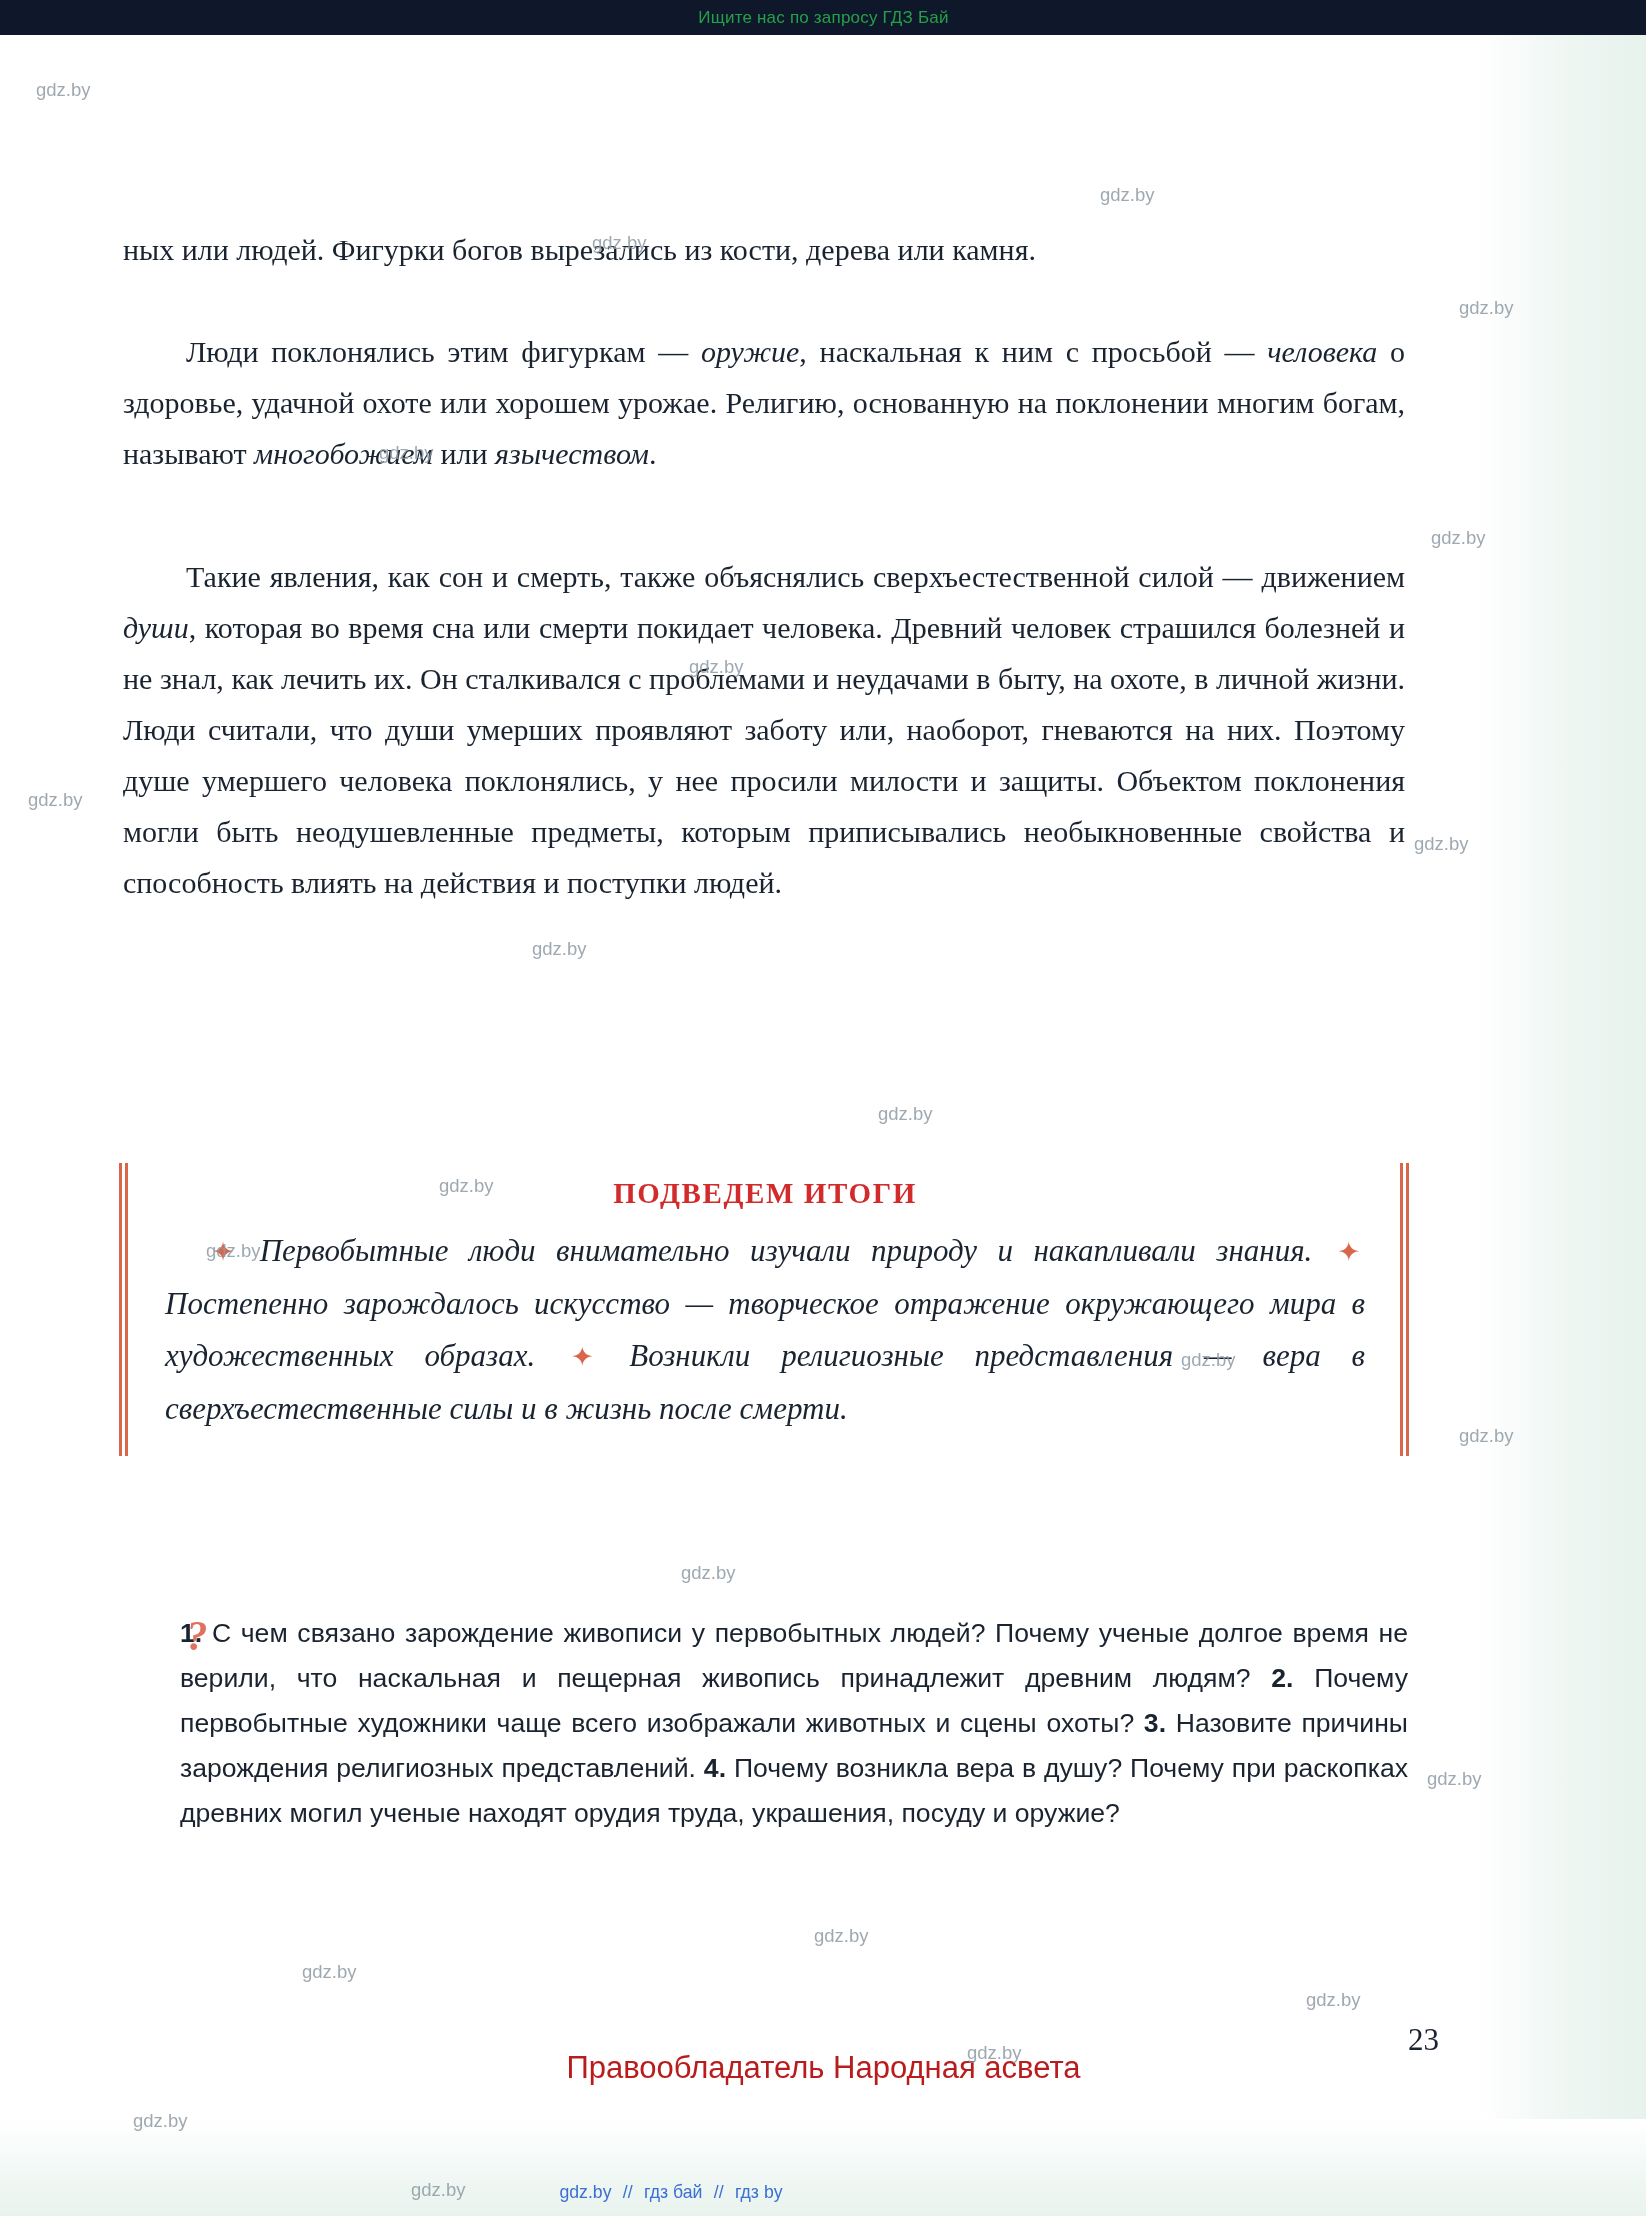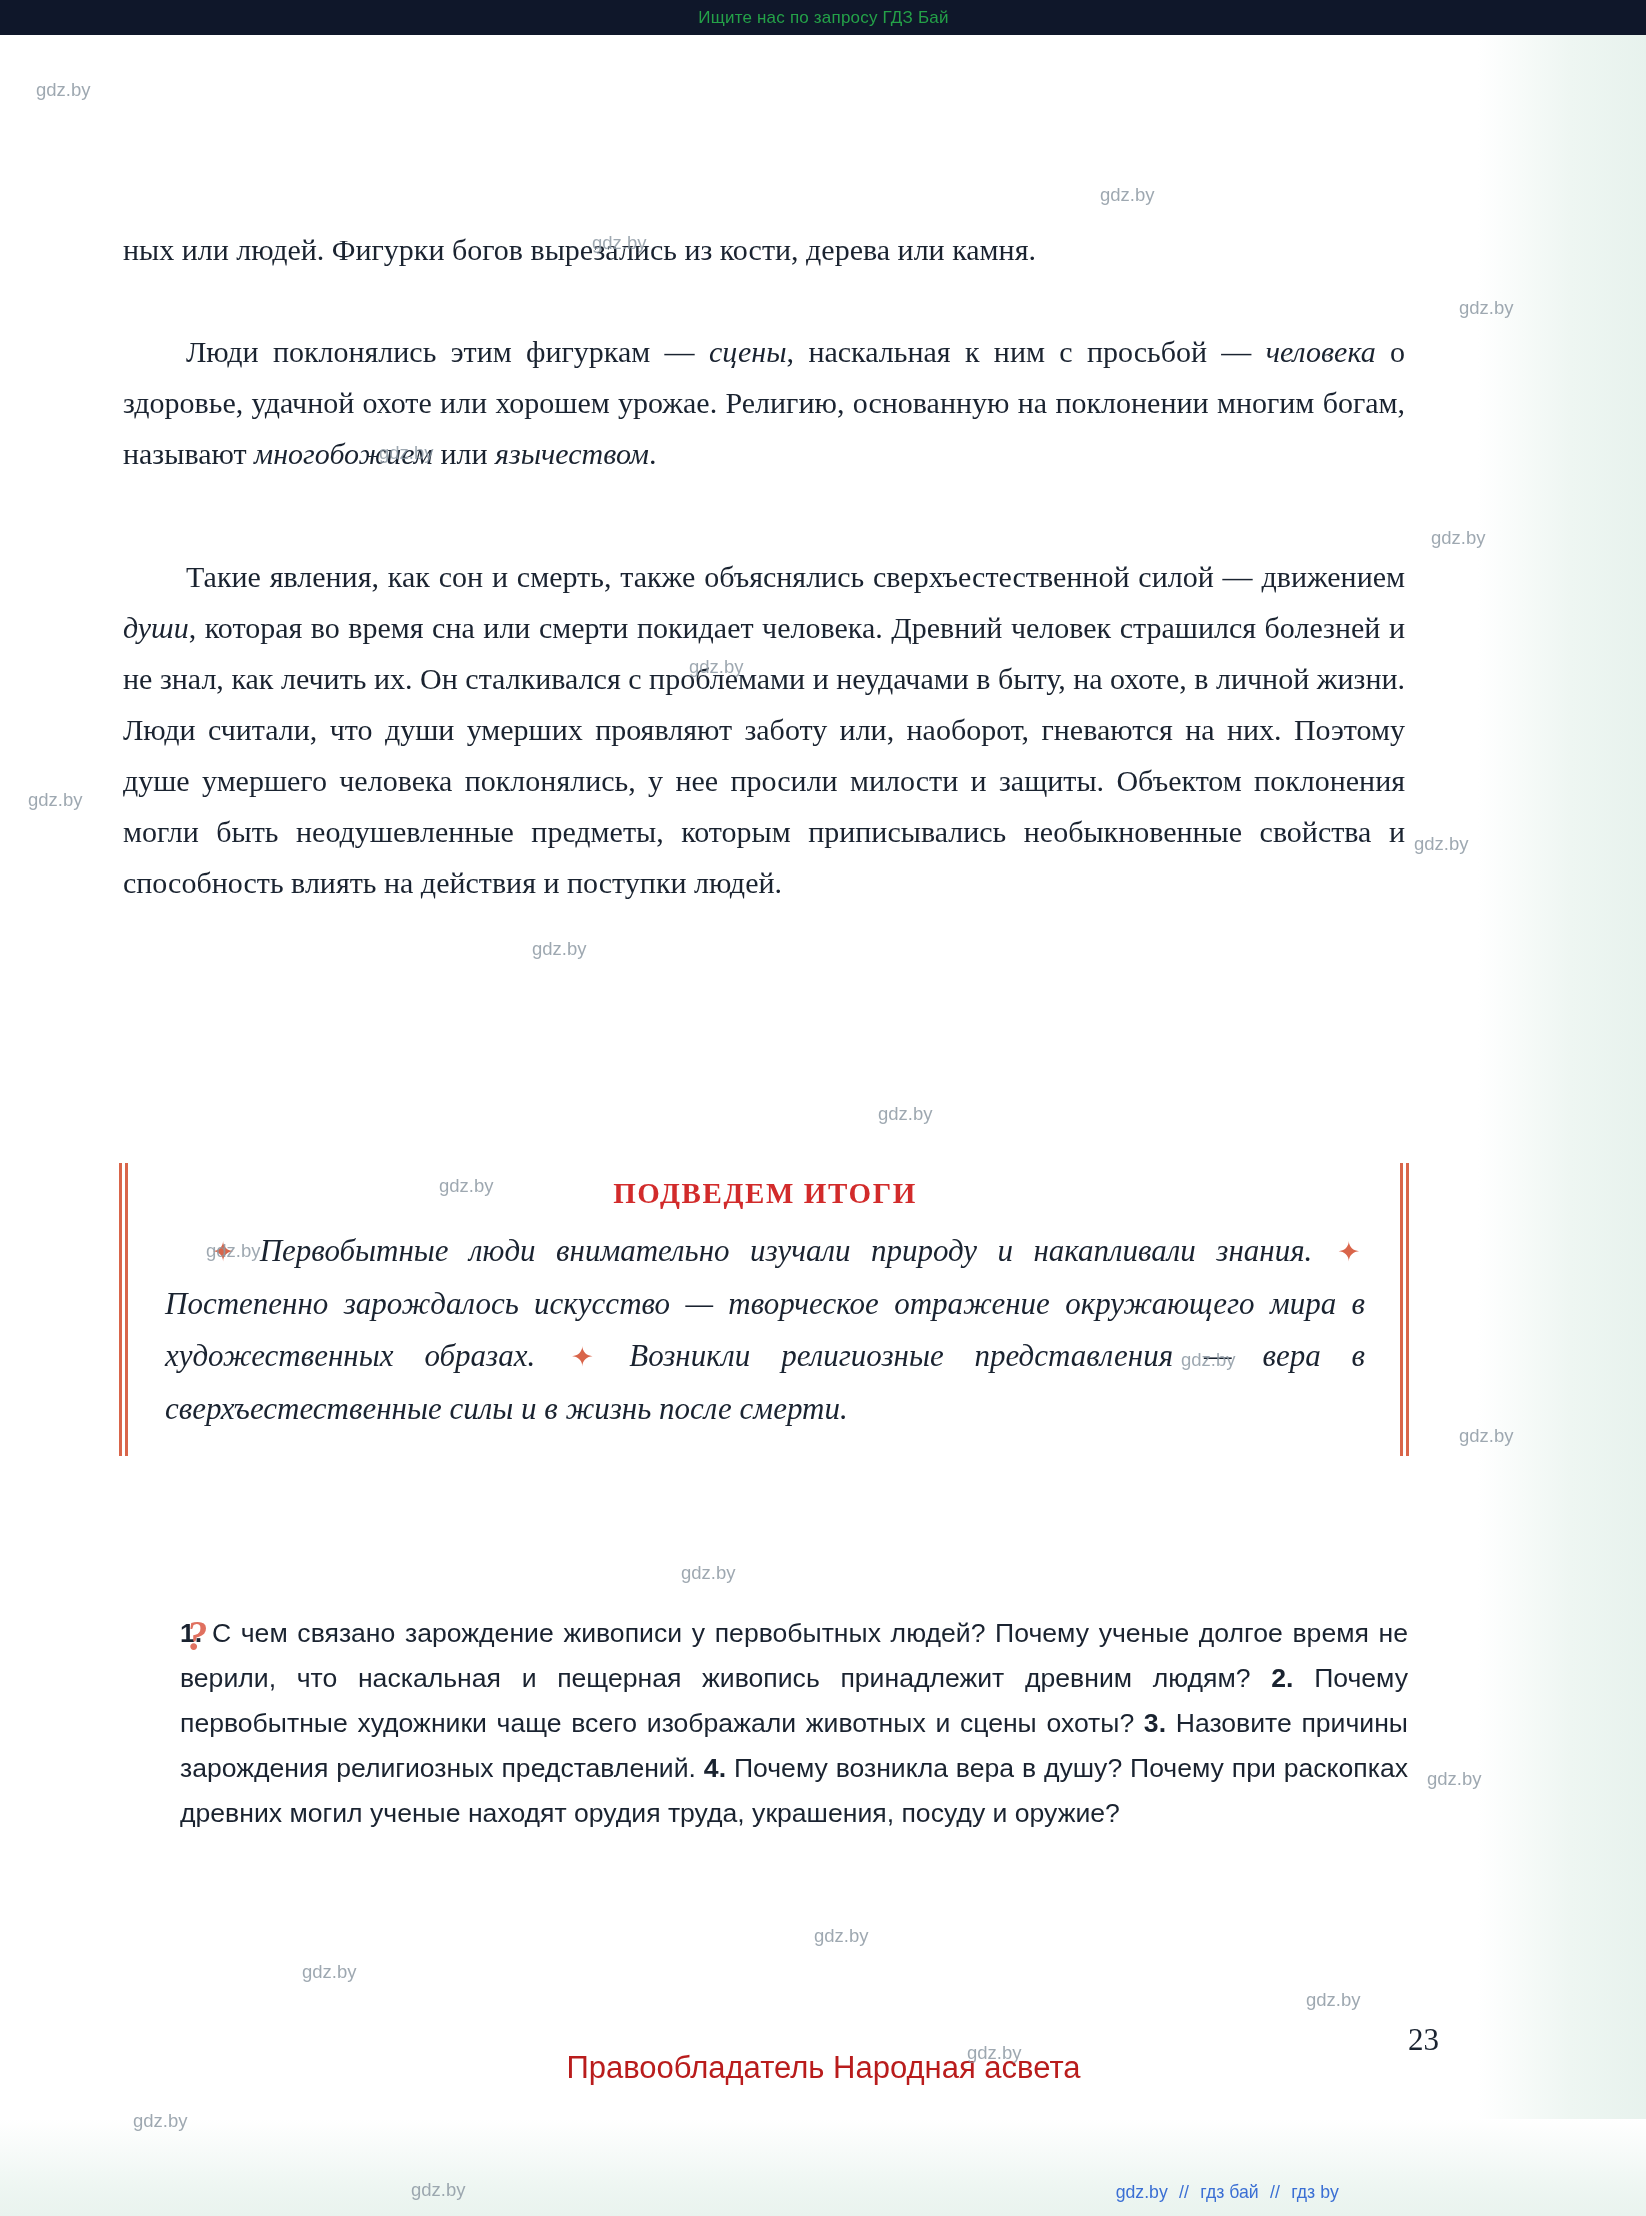--- a/index.html
+++ b/index.html
@@ -160,21 +160,21 @@
     text-align: center;
     color: #b91c1c;
     font-family: "Liberation Sans", sans-serif;
     font-size: 31px;
   }
   .bottom-links {
     position: absolute;
     left: 0;
     bottom: 13px;
     width: 1342px;
-    text-align: right;
+    text-align: center;
     color: #3b6fd4;
     font-family: "Liberation Sans", sans-serif;
     font-size: 17.7px;
   }
   .bottom-links span { padding: 0 3.2px; }
 
   
   .wm {
     position: absolute;
     color: #8e9aa4;
@@ -197,21 +197,21 @@
   <div class="right-strip"></div>
   <div class="bottom-strip"></div>
 
   <div class="page-inner">
 
     <div class="body-text" style="top:185px;">
       <p>ных или людей. Фигурки богов вырезались из кости, дерева или камня.</p>
     </div>
 
     <div class="body-text indent" style="top:287px;">
-      <p><span>Люди поклонялись этим фигуркам — </span><span class="it">сцены</span><span>, наскальная к ним с просьбой — </span><span class="it">человека</span><span> о здоровье, удачной охоте или хорошем урожае. Религию, основанную на поклонении многим богам, называют </span><span class="it">многобожием</span><span> или </span><span class="it">язычеством</span><span>.</span></p>
+      <p><span>Люди поклонялись этим фигуркам — </span><span class="it">оружие</span><span>, наскальная к ним с просьбой — </span><span class="it">человека</span><span> о здоровье, удачной охоте или хорошем урожае. Религию, основанную на поклонении многим богам, называют </span><span class="it">многобожием</span><span> или </span><span class="it">язычеством</span><span>.</span></p>
     </div>
 
     <div class="body-text indent" style="top:512px;">
       <p><span>Такие явления, как сон и смерть, также объяснялись сверхъестественной силой — движением </span><span class="it">души</span><span>, которая во время сна или смерти покидает человека. Древний человек страшился болезней и не знал, как лечить их. Он сталкивался с проблемами и неудачами в быту, на охоте, в личной жизни. Люди считали, что души умерших проявляют заботу или, наоборот, гневаются на них. Поэтому душе умершего человека поклонялись, у нее просили милости и защиты. Объектом поклонения могли быть неодушевленные предметы, которым приписывались необыкновенные свойства и способность влиять на действия и поступки людей.</span></p>
     </div>
 
     <div class="summary" style="top:1128px;">
       <div class="summary-title">ПОДВЕДЕМ ИТОГИ</div>
       <div class="summary-body">
         <span class="star">✦</span>

